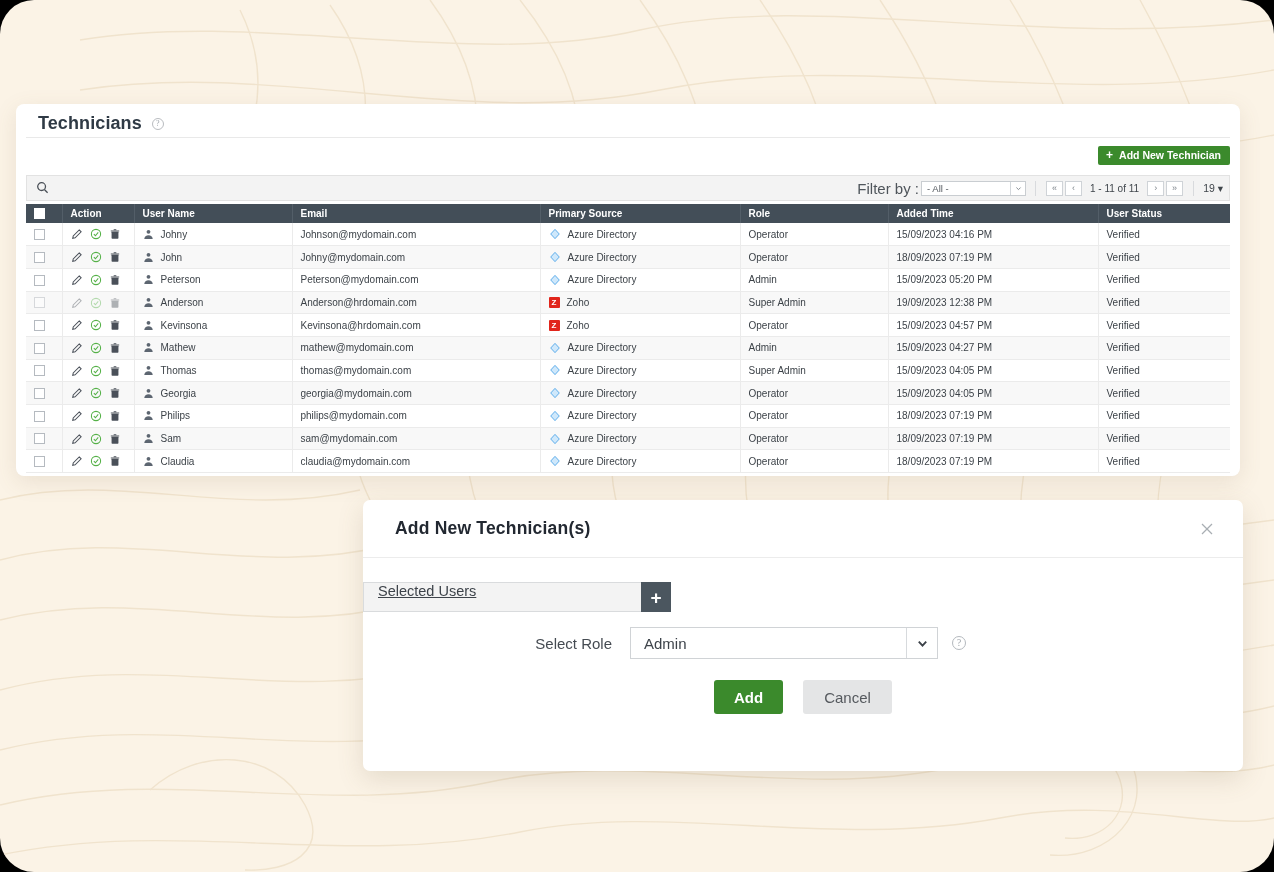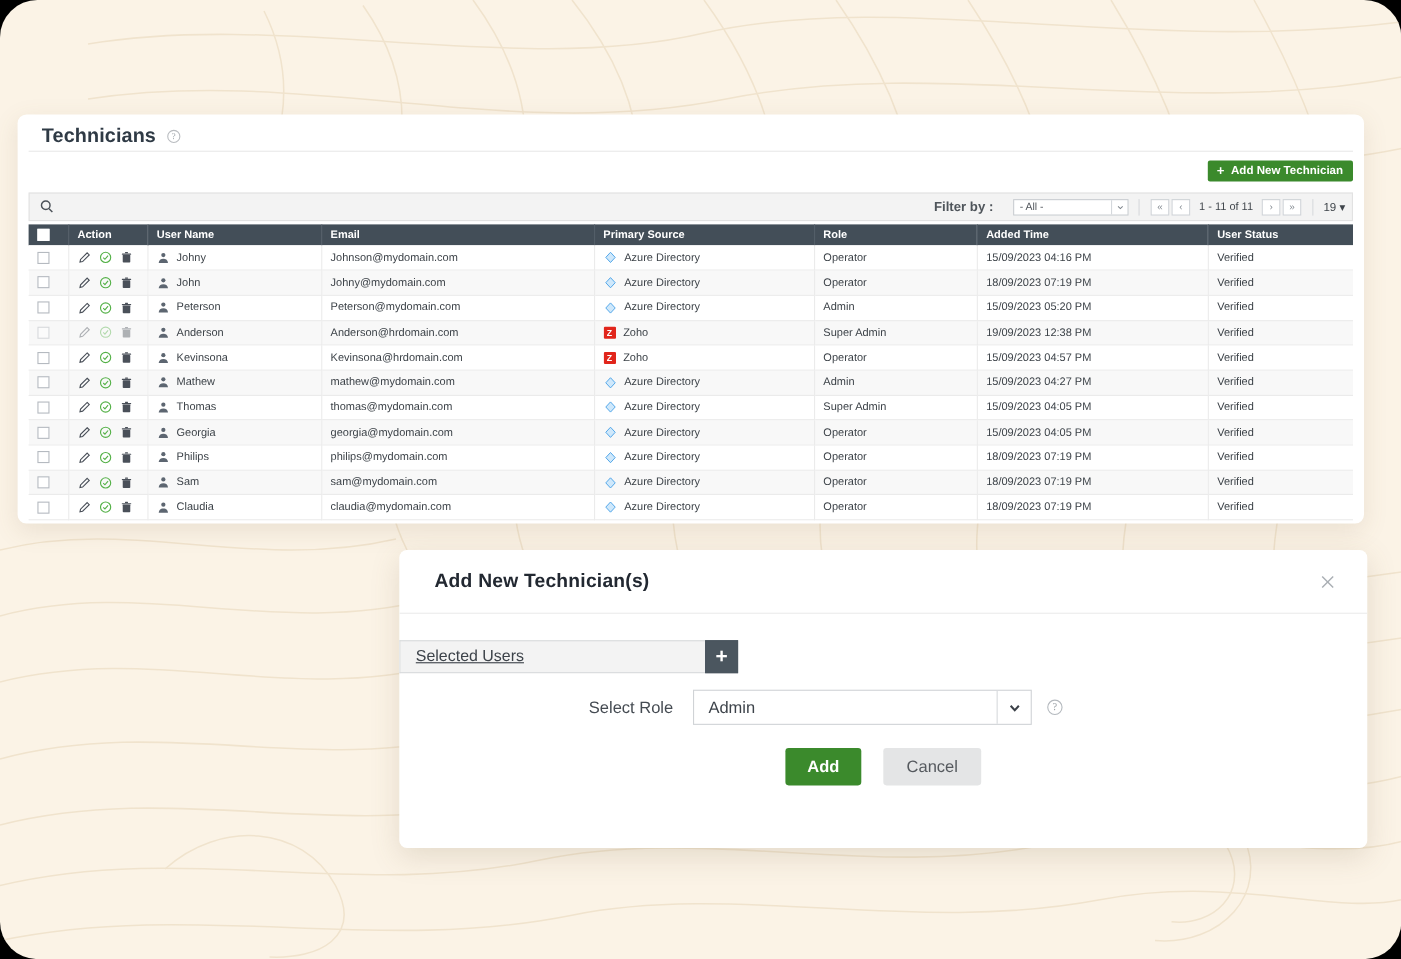--- a/index.html
+++ b/index.html
@@ -74,21 +74,21 @@
     height: 26px;
     margin: 3px 10px 0 10px;
     background: #f3f3f3;
     border: 1px solid #e2e2e2;
     display: flex; align-items: center;
     padding: 0 6px 0 8px;
     font-size: 11px; color: #51565c;
   }
   .search-ic { width: 16px; height: 16px; color: #4b5158; flex: 0 0 auto; }
   .filter-spacer { flex: 1 1 auto; }
-  .filter-label { font-size: 12px; color: #4f555b; margin-right: 18px; font-weight: bold; }
+  .filter-label { font-size: 15px; color: #4f555b; margin-right: 2px; }
   .filter-select {
     width: 105px; height: 15px;
     background: #fff; border: 1px solid #c9cdd1;
     display: flex; align-items: center; justify-content: space-between;
     font-size: 9.5px; color: #53585e; padding: 0 0 0 5px; gap: 44px;
   }
   .filter-select .caret-box {
     width: 15px; height: 100%;
     border-left: 1px solid #d4d8dc;
     display: flex; align-items: center; justify-content: center;
@@ -202,21 +202,21 @@
   }
   .users-field {
     display: flex; align-items: stretch;
     width: 308px; height: 30px;
   }
   .users-input {
     flex: 1 1 auto;
     background: #f3f3f3;
     border: 1px solid #d9dbdd;
     border-right: none;
-    display: flex; align-items: center;
+    display: flex; 
     padding-left: 14px;
   }
   .users-input-text {
     font-size: 14.5px; color: #3d434a;
     text-decoration: underline;
     cursor: pointer;
   }
   .users-plus {
     width: 30px; background: #4b565f;
     border: 1px solid #4b565f;

